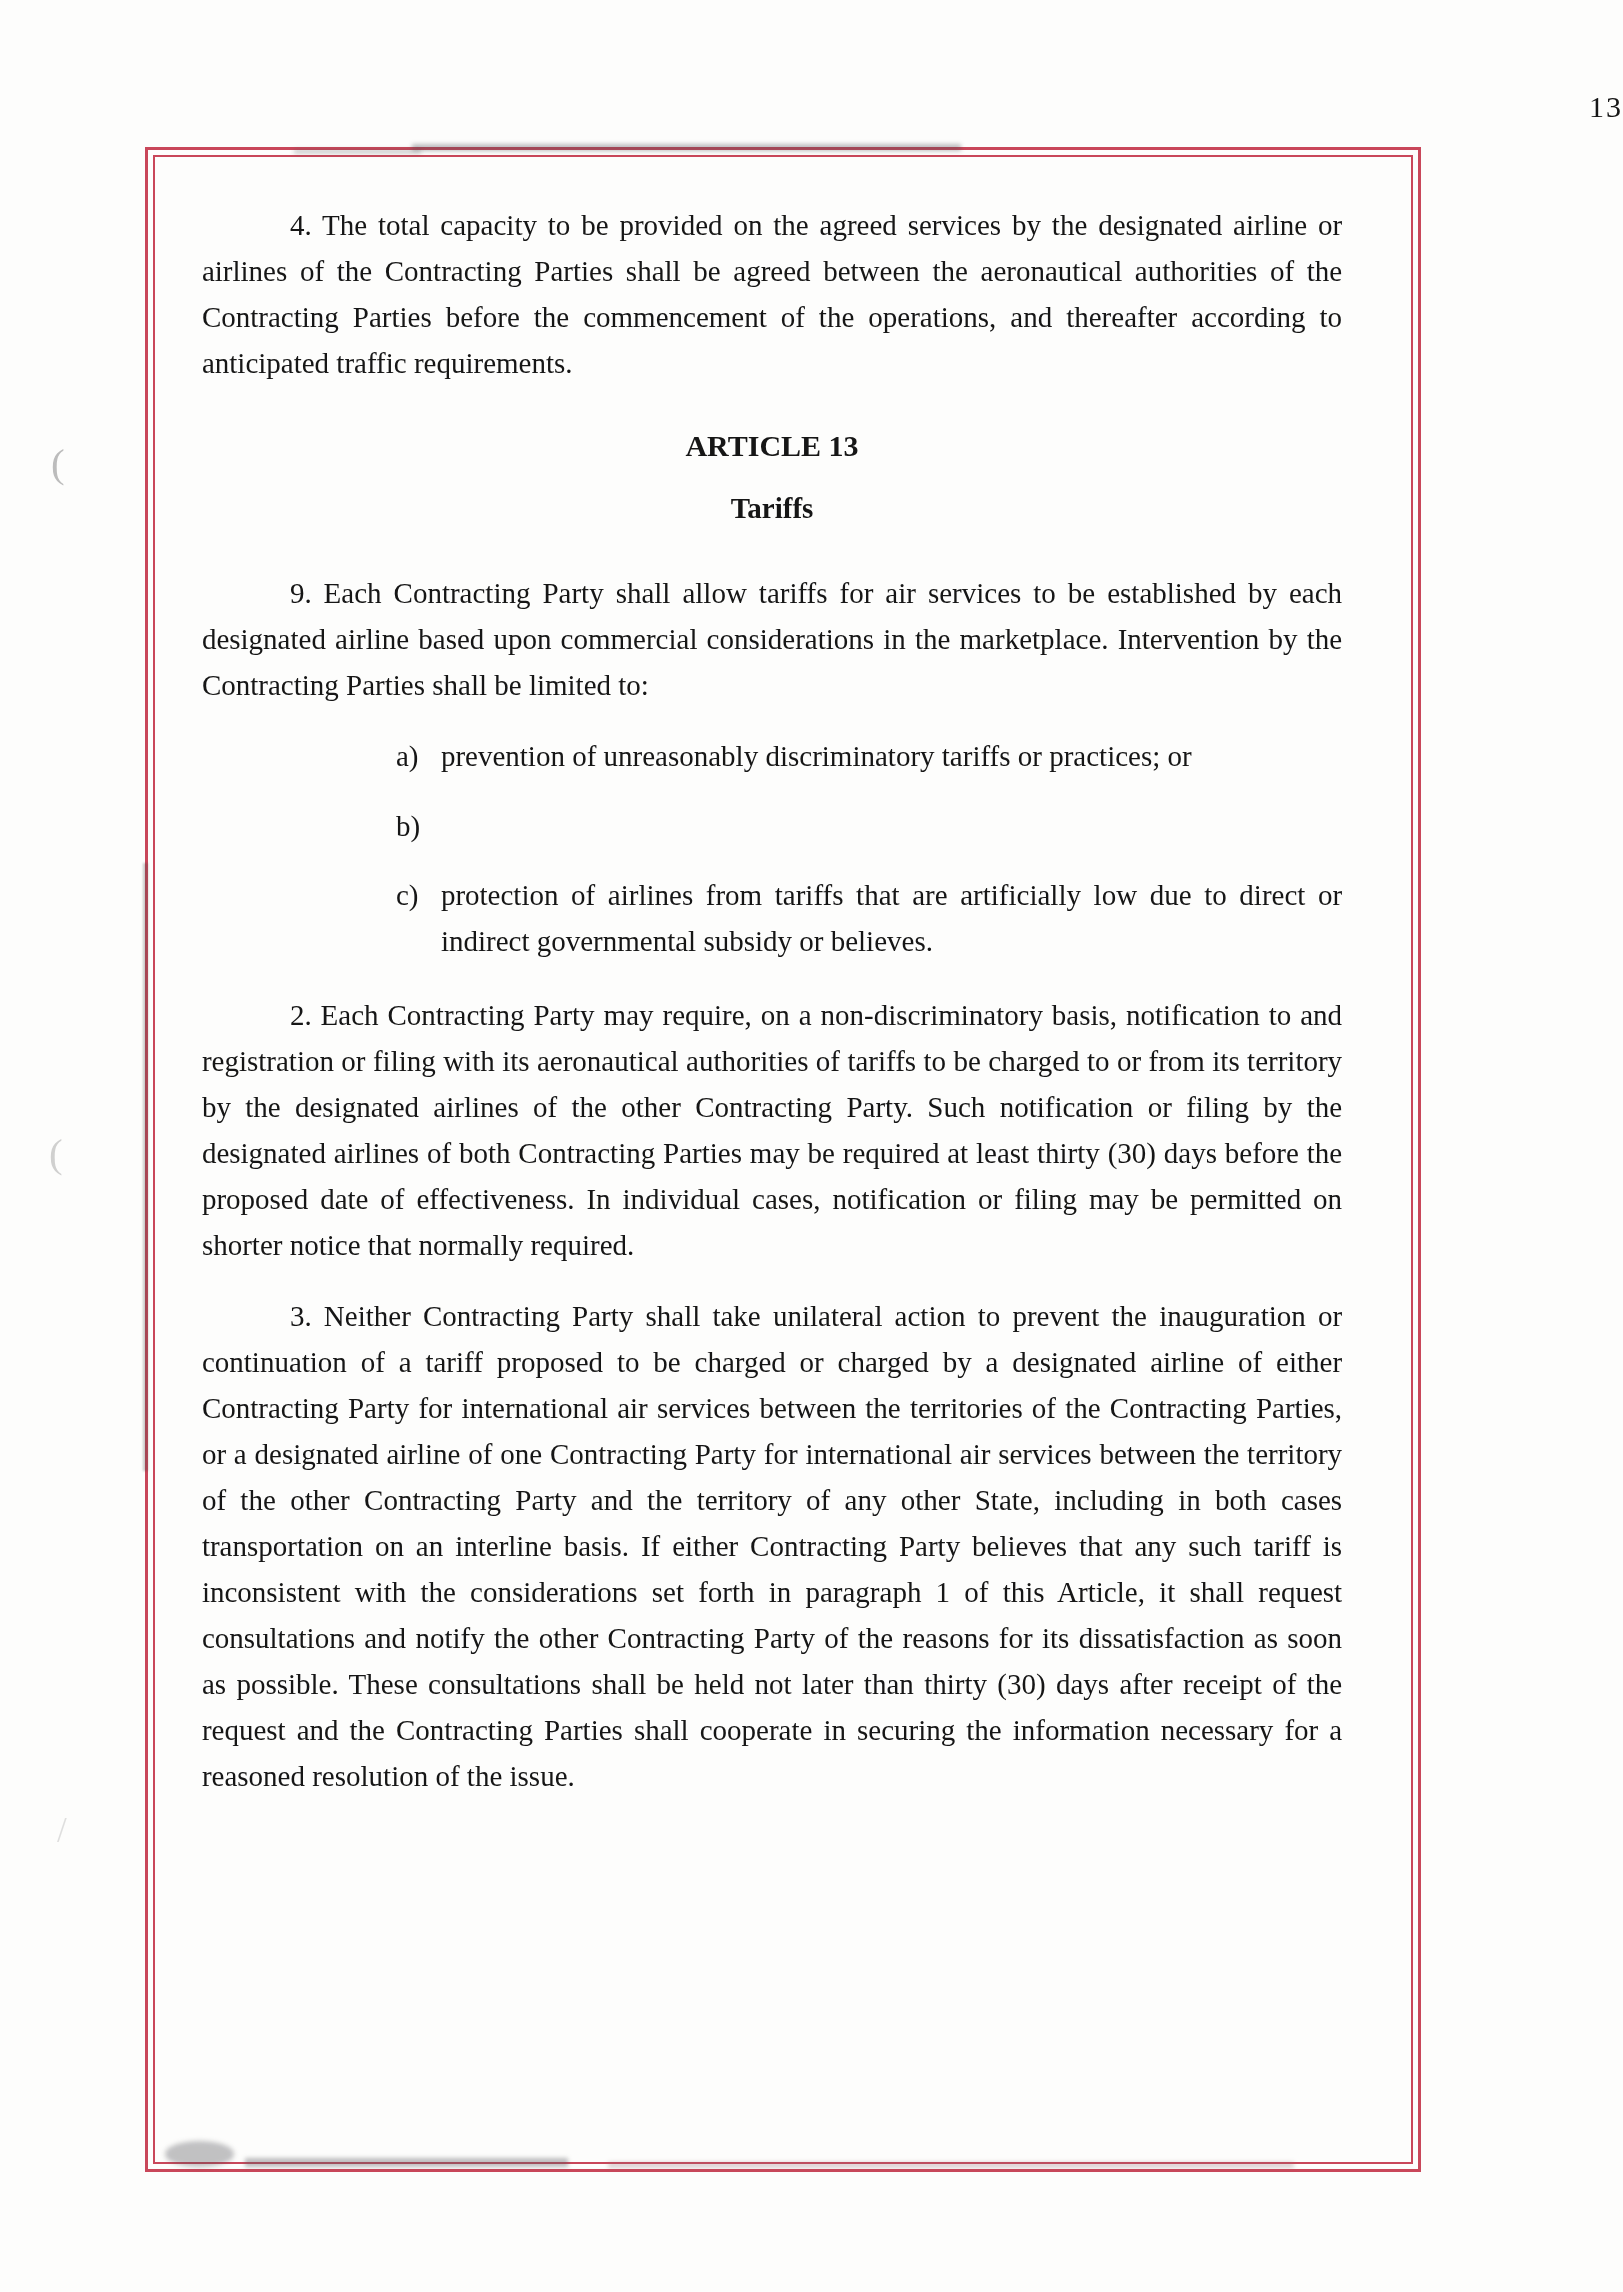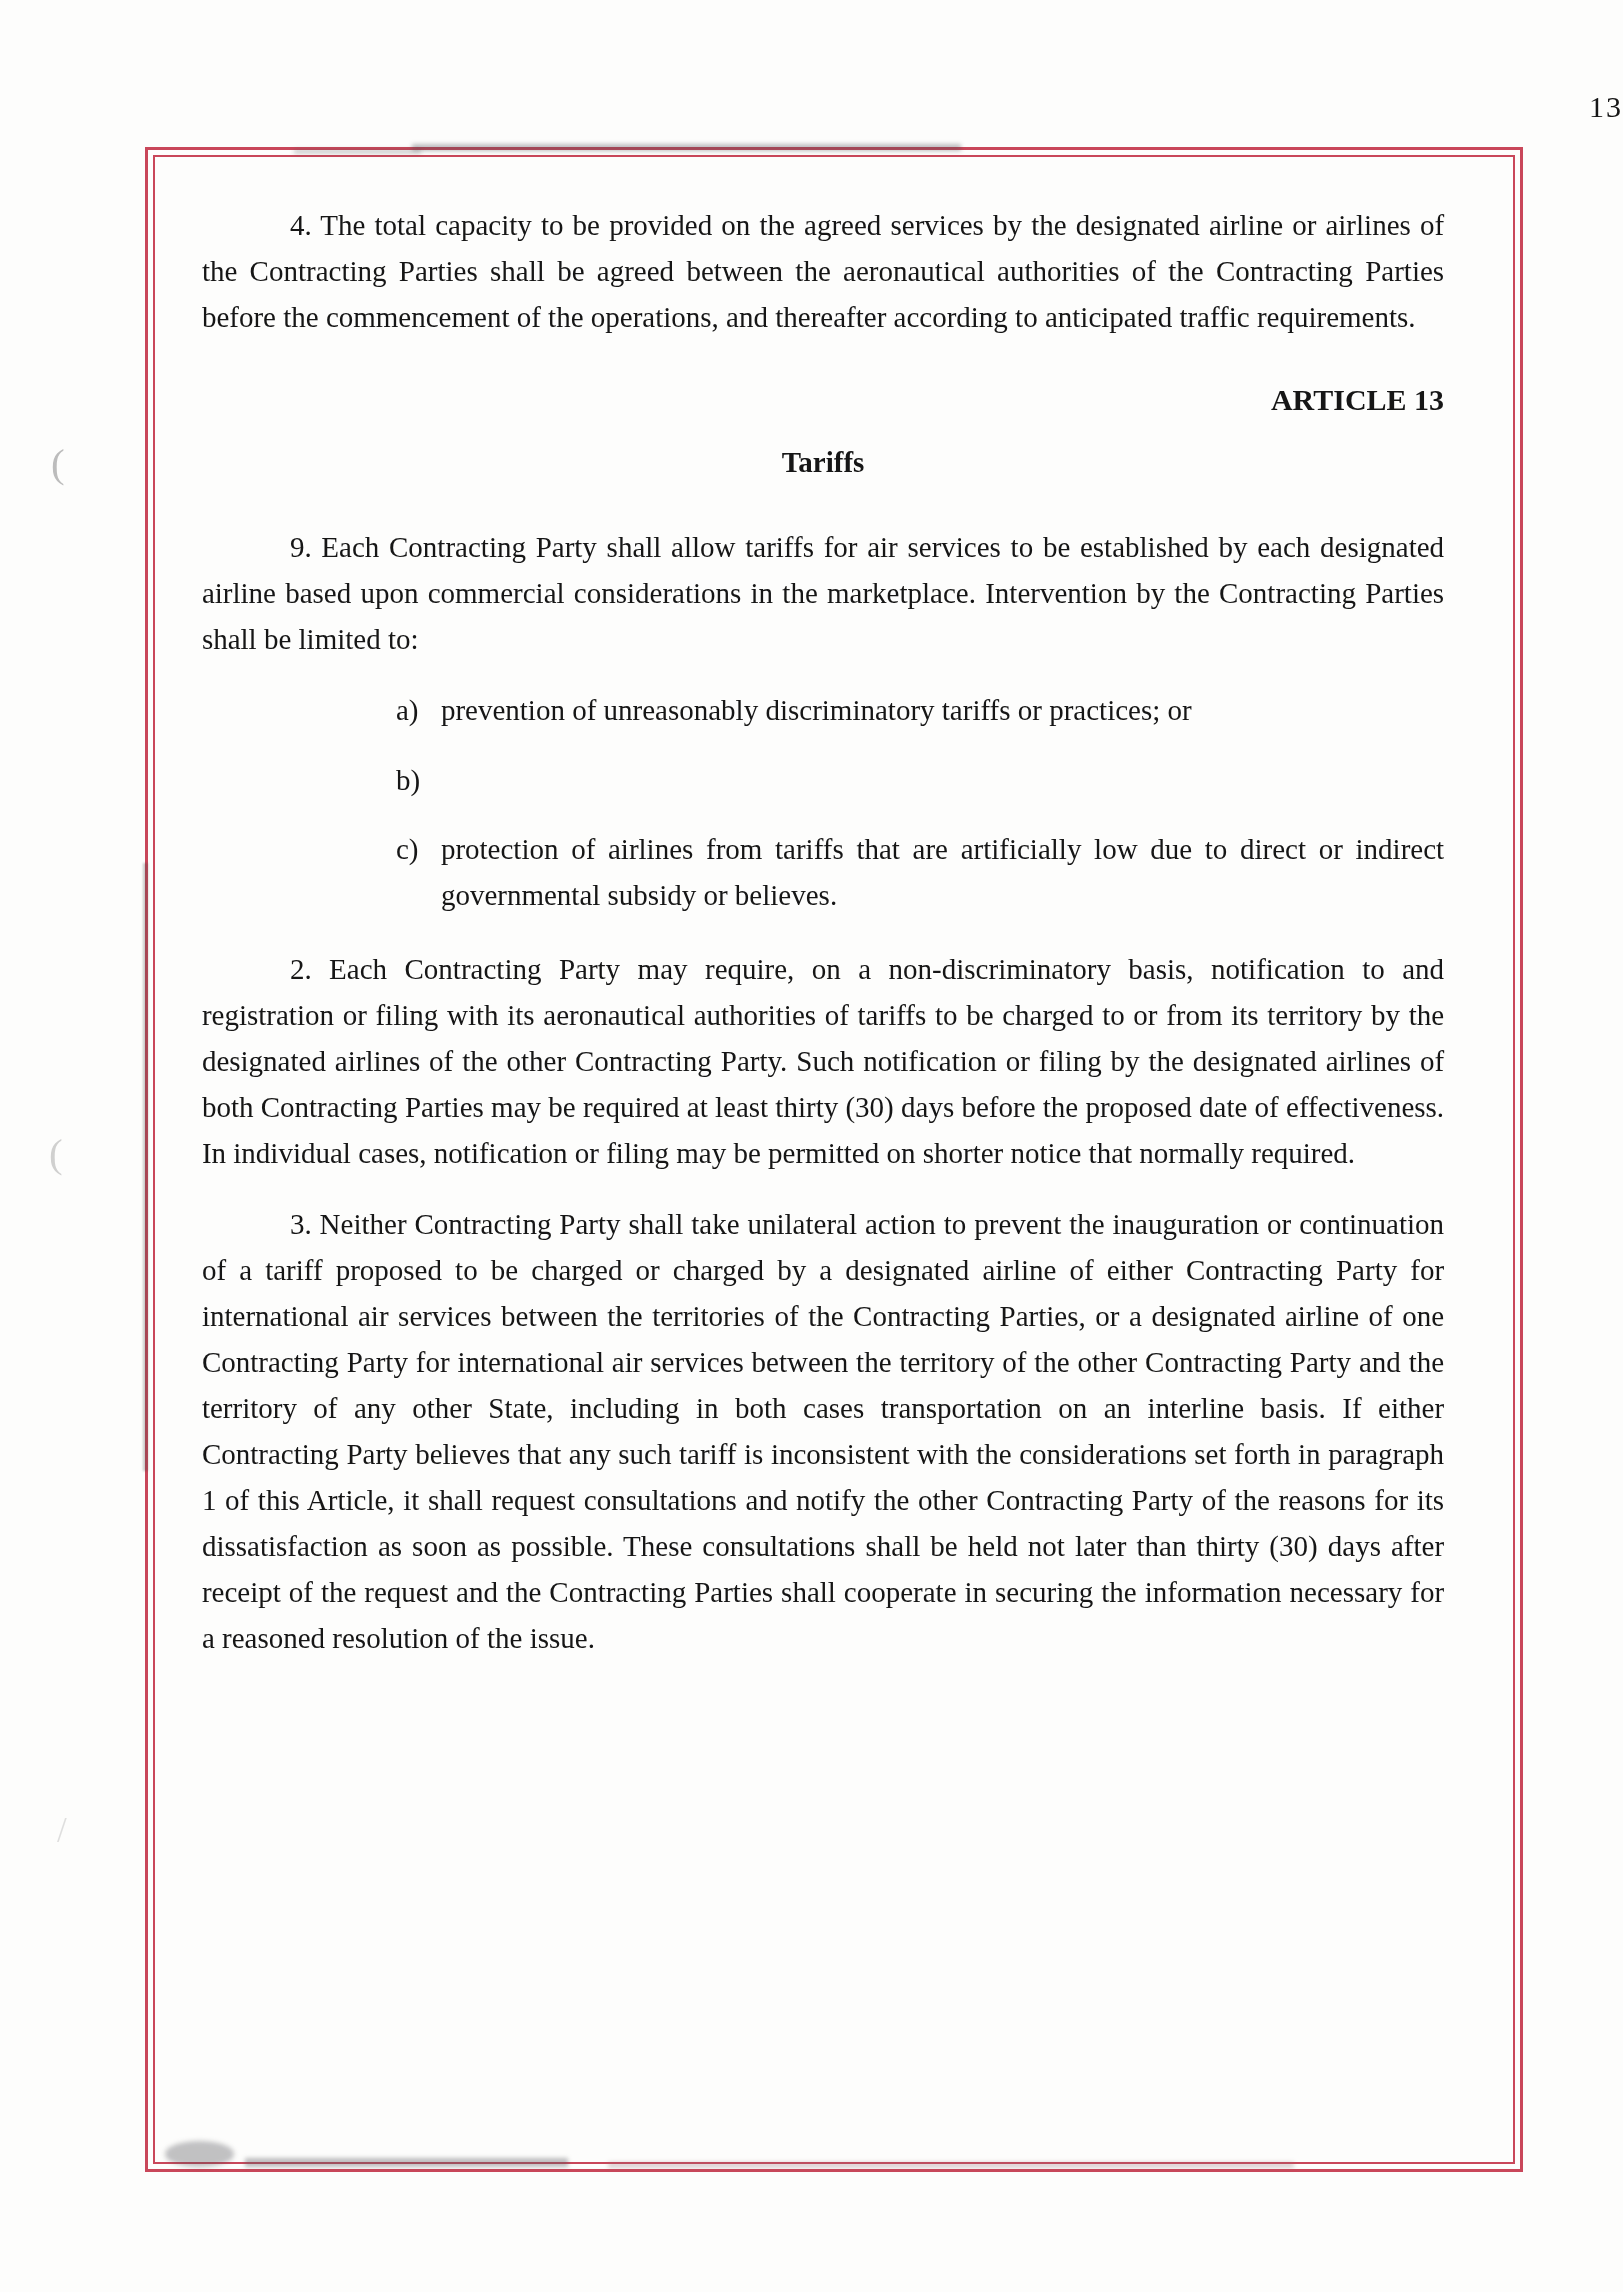--- a/index.html
+++ b/index.html
@@ -22,21 +22,21 @@
       width: 100%;
       text-align: right;
       font-size: 30px;
       letter-spacing: 2px;
     }
 
     .frame-outer {
       position: absolute;
       left: 145px;
       top: 147px;
-      width: 1378px;
+      width: 1276px;
       height: 2025px;
       border: 3.9px solid var(--red);
     }
     .frame-inner {
       position: absolute;
       inset: 4.9px;
       border: 2.9px solid var(--red);
     }
 
     .content {
@@ -48,21 +48,21 @@
       text-align: justify;
     }
 
     .para {
       margin: 0 0 25.5px 0;
       text-indent: 88px;
     }
     .para.last { margin-bottom: 0; }
 
     .heading {
-      text-align: right;
+      text-align: center;
       text-indent: 0;
       font-weight: 700;
       font-size: 30px;
       margin: 37px 0 0 0;
     }
     .subheading {
       text-align: center;
       text-indent: 0;
       font-weight: 700;
       font-size: 29px;

